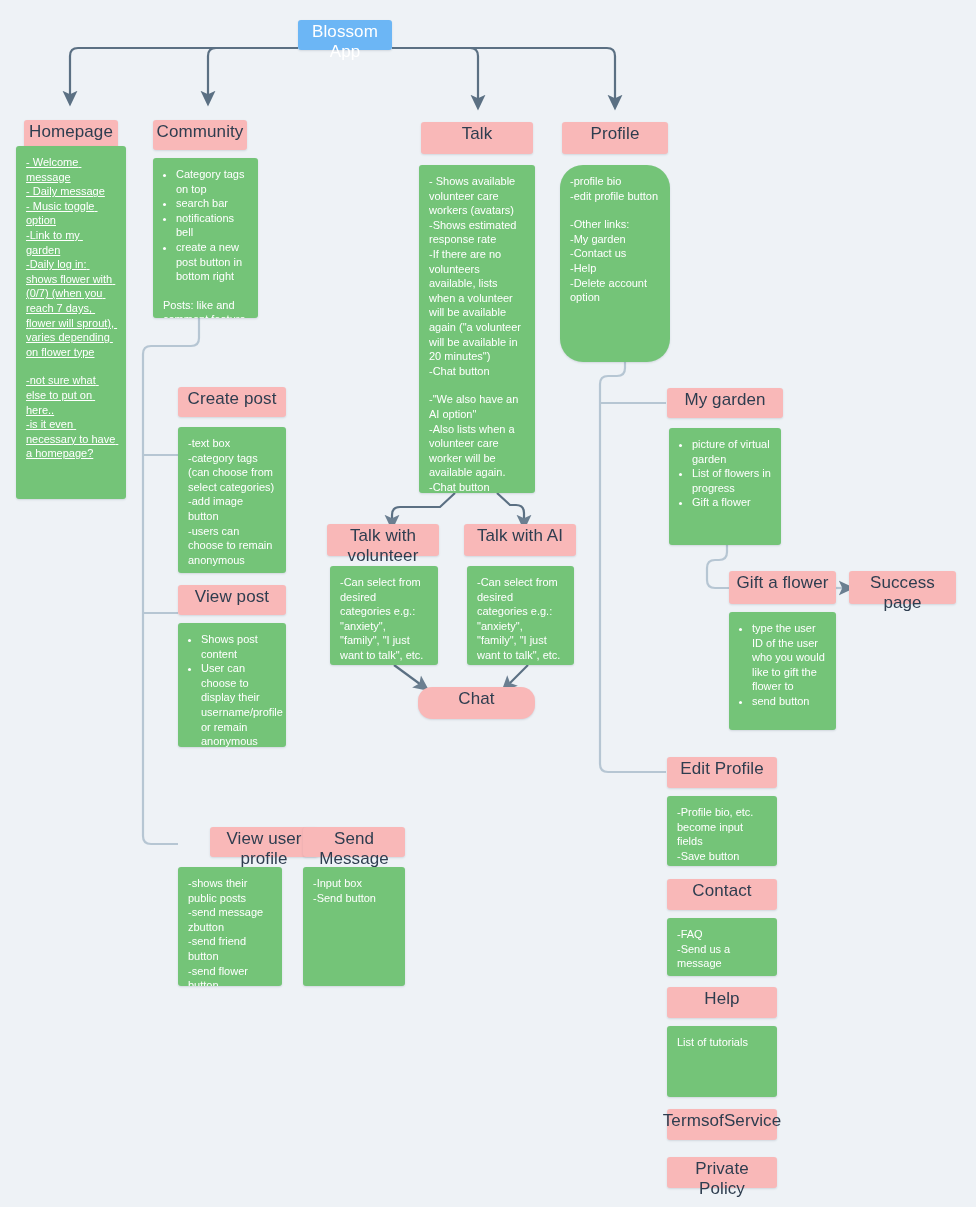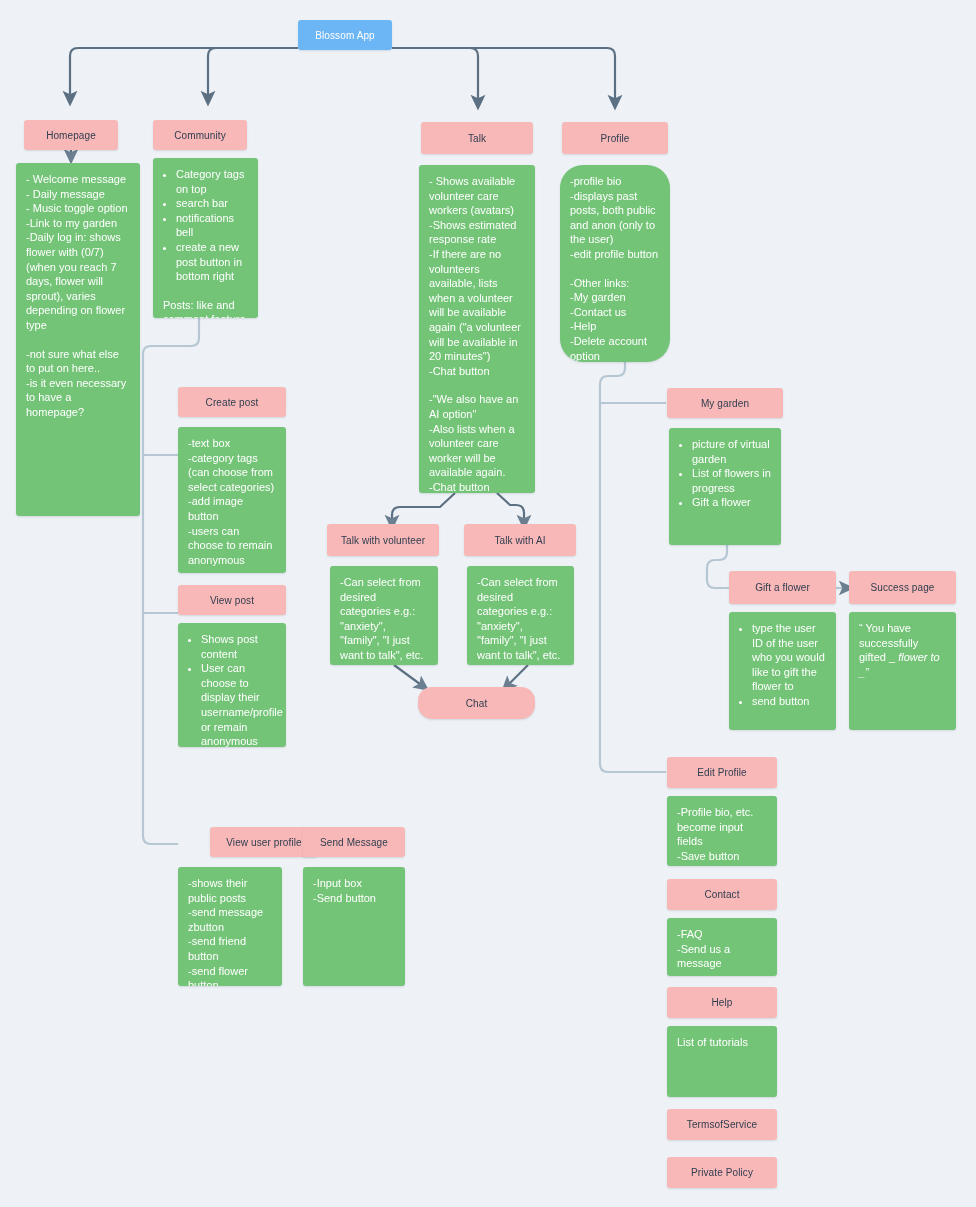--- a/index.html
+++ b/index.html
@@ -20,24 +20,24 @@
   .node {
     position: absolute;
     box-sizing: border-box;
     border-radius: 3px;
     box-shadow: 0 1px 2px rgba(60,80,100,0.16);
   }
   .hdr {
     background: #f9b8b8;
     color: #2e3d4f;
     display: flex;
-    align-items: center;
+    align-items: flex-start;
     justify-content: center;
     text-align: center;
-    font-size: 10px;
+    font-size: 17px;
     letter-spacing: 0.1px;
     padding: 2px 4px;
   }
   .hdr-blue {
     background: #6cb6f5;
     color: #ffffff;
   }
   .body {
     background: #74c478;
     color: #ffffff;
@@ -120,21 +120,21 @@
     <path class="wire-light" d="M836,588 L848,588" marker-end="url(#arrowDark2)"></path>
   </svg>
 
   <div class="node hdr hdr-blue" style="left:298px; top:20px; width:94px; height:30px;">
     <span>Blossom App</span>
   </div>
 
   <div class="node hdr" style="left:24px; top:120px; width:94px; height:30px;">
     <span>Homepage</span>
   </div>
-  <div class="node body" style="left:16px; top:163px; width:124px; height:353px;">
+  <div class="node body" style="left:16px; top:146px; width:110px; height:353px;text-decoration:underline;">
     <p>- Welcome message</p>
     <p>- Daily message</p>
     <p>- Music toggle option</p>
     <p>-Link to my garden</p>
     <p>-Daily log in: shows flower with (0/7) (when you reach 7 days, flower will sprout), varies depending on flower type</p>
     <div class="gap"></div>
     <p>-not sure what else to put on here..</p>
     <p>-is it even necessary to have a homepage?</p>
   </div>
 
@@ -164,21 +164,20 @@
     <p>-"We also have an AI option"</p>
     <p>-Also lists when a volunteer care worker will be available again.</p>
     <p>-Chat button</p>
   </div>
 
   <div class="node hdr" style="left:562px; top:122px; width:106px; height:32px;">
     <span>Profile</span>
   </div>
   <div class="node body" style="left:560px; top:165px; width:110px; height:197px;border-radius:23px;">
     <p>-profile bio</p>
-    <p>-displays past posts, both public and anon (only to the user)</p>
     <p>-edit profile button</p>
     <div class="gap"></div>
     <p>-Other links:</p>
     <p>-My garden</p>
     <p>-Contact us</p>
     <p>-Help</p>
     <p>-Delete account option</p>
   </div>
 
   <div class="node hdr" style="left:178px; top:387px; width:108px; height:30px;">
@@ -257,23 +256,20 @@
   <div class="node body" style="left:729px; top:612px; width:107px; height:118px;">
     <ul>
       <li>type the user ID of the user who you would like to gift the flower to</li>
       <li>send button</li>
     </ul>
   </div>
 
   <div class="node hdr" style="left:849px; top:571px; width:107px; height:33px;">
     <span>Success page</span>
   </div>
-  <div class="node body" style="left:849px; top:612px; width:107px; height:118px;">
-    <p><span>“ You have successfully gifted _ </span><span class="italic">flower to _”</span></p>
-  </div>
 
   <div class="node hdr" style="left:667px; top:757px; width:110px; height:31px;">
     <span>Edit Profile</span>
   </div>
   <div class="node body" style="left:667px; top:796px; width:110px; height:70px;">
     <p>-Profile bio, etc. become input fields</p>
     <p>-Save button</p>
   </div>
 
   <div class="node hdr" style="left:667px; top:879px; width:110px; height:31px;">

